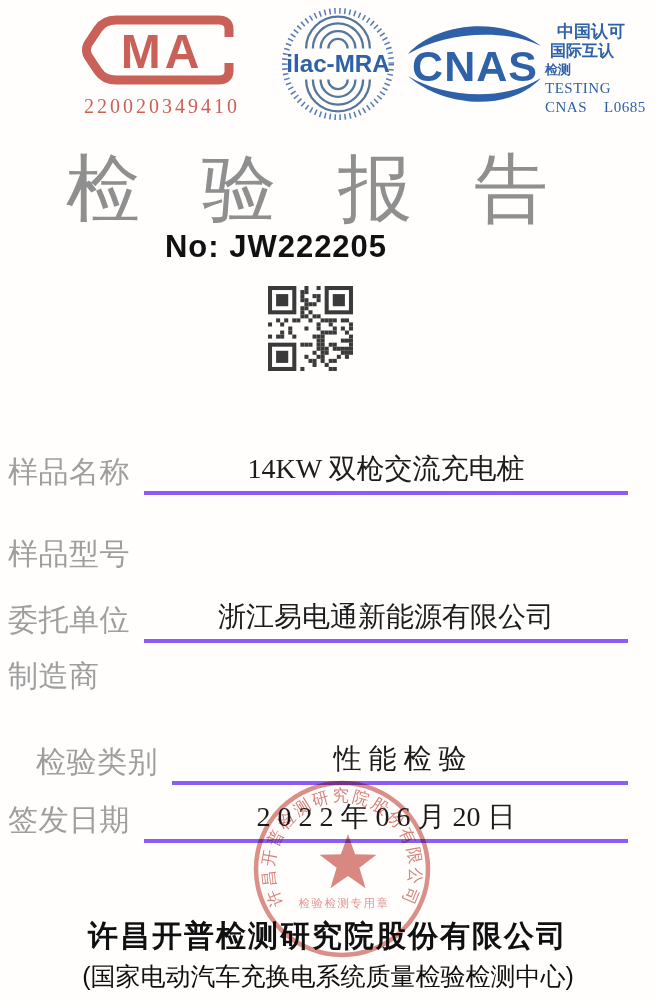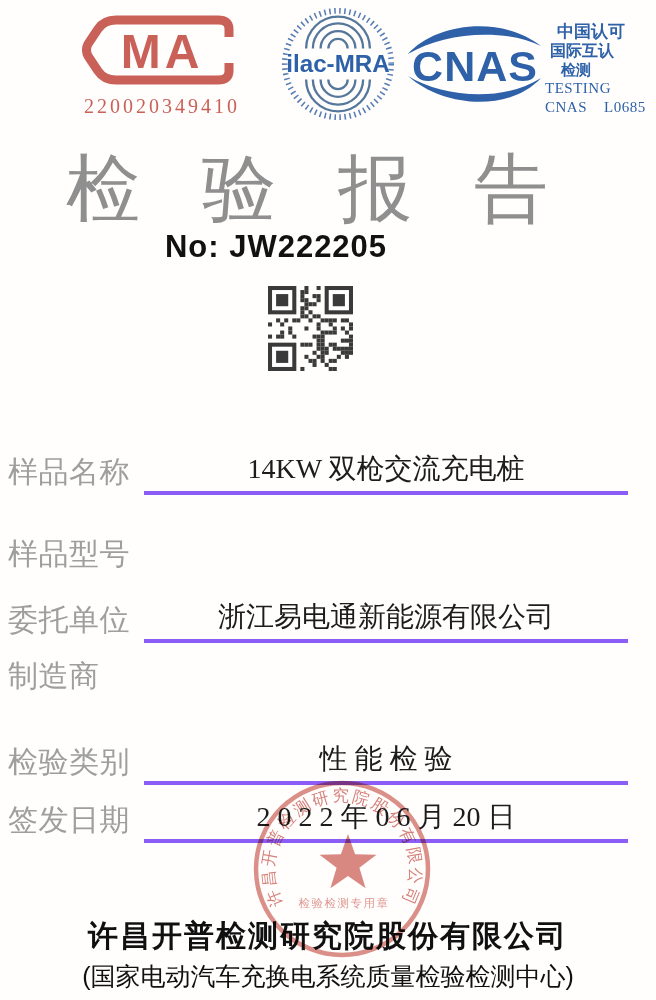--- a/index.html
+++ b/index.html
@@ -12,21 +12,21 @@
   .logo{position:absolute;}
   #cma{left:82px;top:12px;width:162px;height:108px;}
   #ilac{left:280px;top:6px;width:116px;height:116px;}
   #cnas{left:404px;top:18px;width:142px;height:92px;}
   .accred{
     position:absolute;left:545px;top:22px;width:108px;
     color:#2e61a8;line-height:19px;
   }
   .accred .l0{font-weight:bold;font-size:17px;padding-left:12px;}
   .accred .l1{font-weight:bold;font-size:16px;padding-left:5px;}
-  .accred .l2{font-weight:bold;font-size:15px;margin-left:16px;}
+  .accred .l2{font-weight:bold;font-size:13px;}
   .accred .l3,.accred .l4{font-family:"Liberation Serif","DejaVu Serif",serif;font-size:15px;letter-spacing:.5px;white-space:pre;}
   
   .title{
     position:absolute;left:66px;top:140px;width:482px;
     display:flex;justify-content:space-between;
     font-size:74px;color:#8f8f8f;font-weight:500;
   }
   .report-no{
     position:absolute;left:0;top:229px;width:552px;text-align:center;
     font-size:31px;font-weight:bold;color:#111;letter-spacing:1px;
@@ -41,21 +41,21 @@
   .flabel{
     flex:0 0 136px;color:#9e9e9e;font-size:30px;
     letter-spacing:.5px;padding-bottom:2px;
   }
   .fvalue{
     flex:1;border-bottom:4px solid #8b5cf6;text-align:center;
     font-family:"Liberation Serif","DejaVu Serif",serif;
     font-size:28px;color:#1c1c1c;padding-bottom:3px;white-space:pre;
   }
   #f0{top:450px;} #f1{top:534px;} #f2{top:598px;}
-  #f3{top:656px;} #f4{top:740px;} #f5{top:798px;}
+  #f3{top:656px;} #f4{top:740px;margin-left:28px;} #f5{top:798px;}
   
   .seal{
     position:absolute;left:252px;top:779px;width:180px;height:180px;
     mix-blend-mode:multiply;opacity:.88;z-index:5;
   }
   
   .footer-company{
     position:absolute;left:0;top:916px;width:656px;text-align:center;
     font-size:30px;font-weight:bold;color:#101010;letter-spacing:2px;
   }

